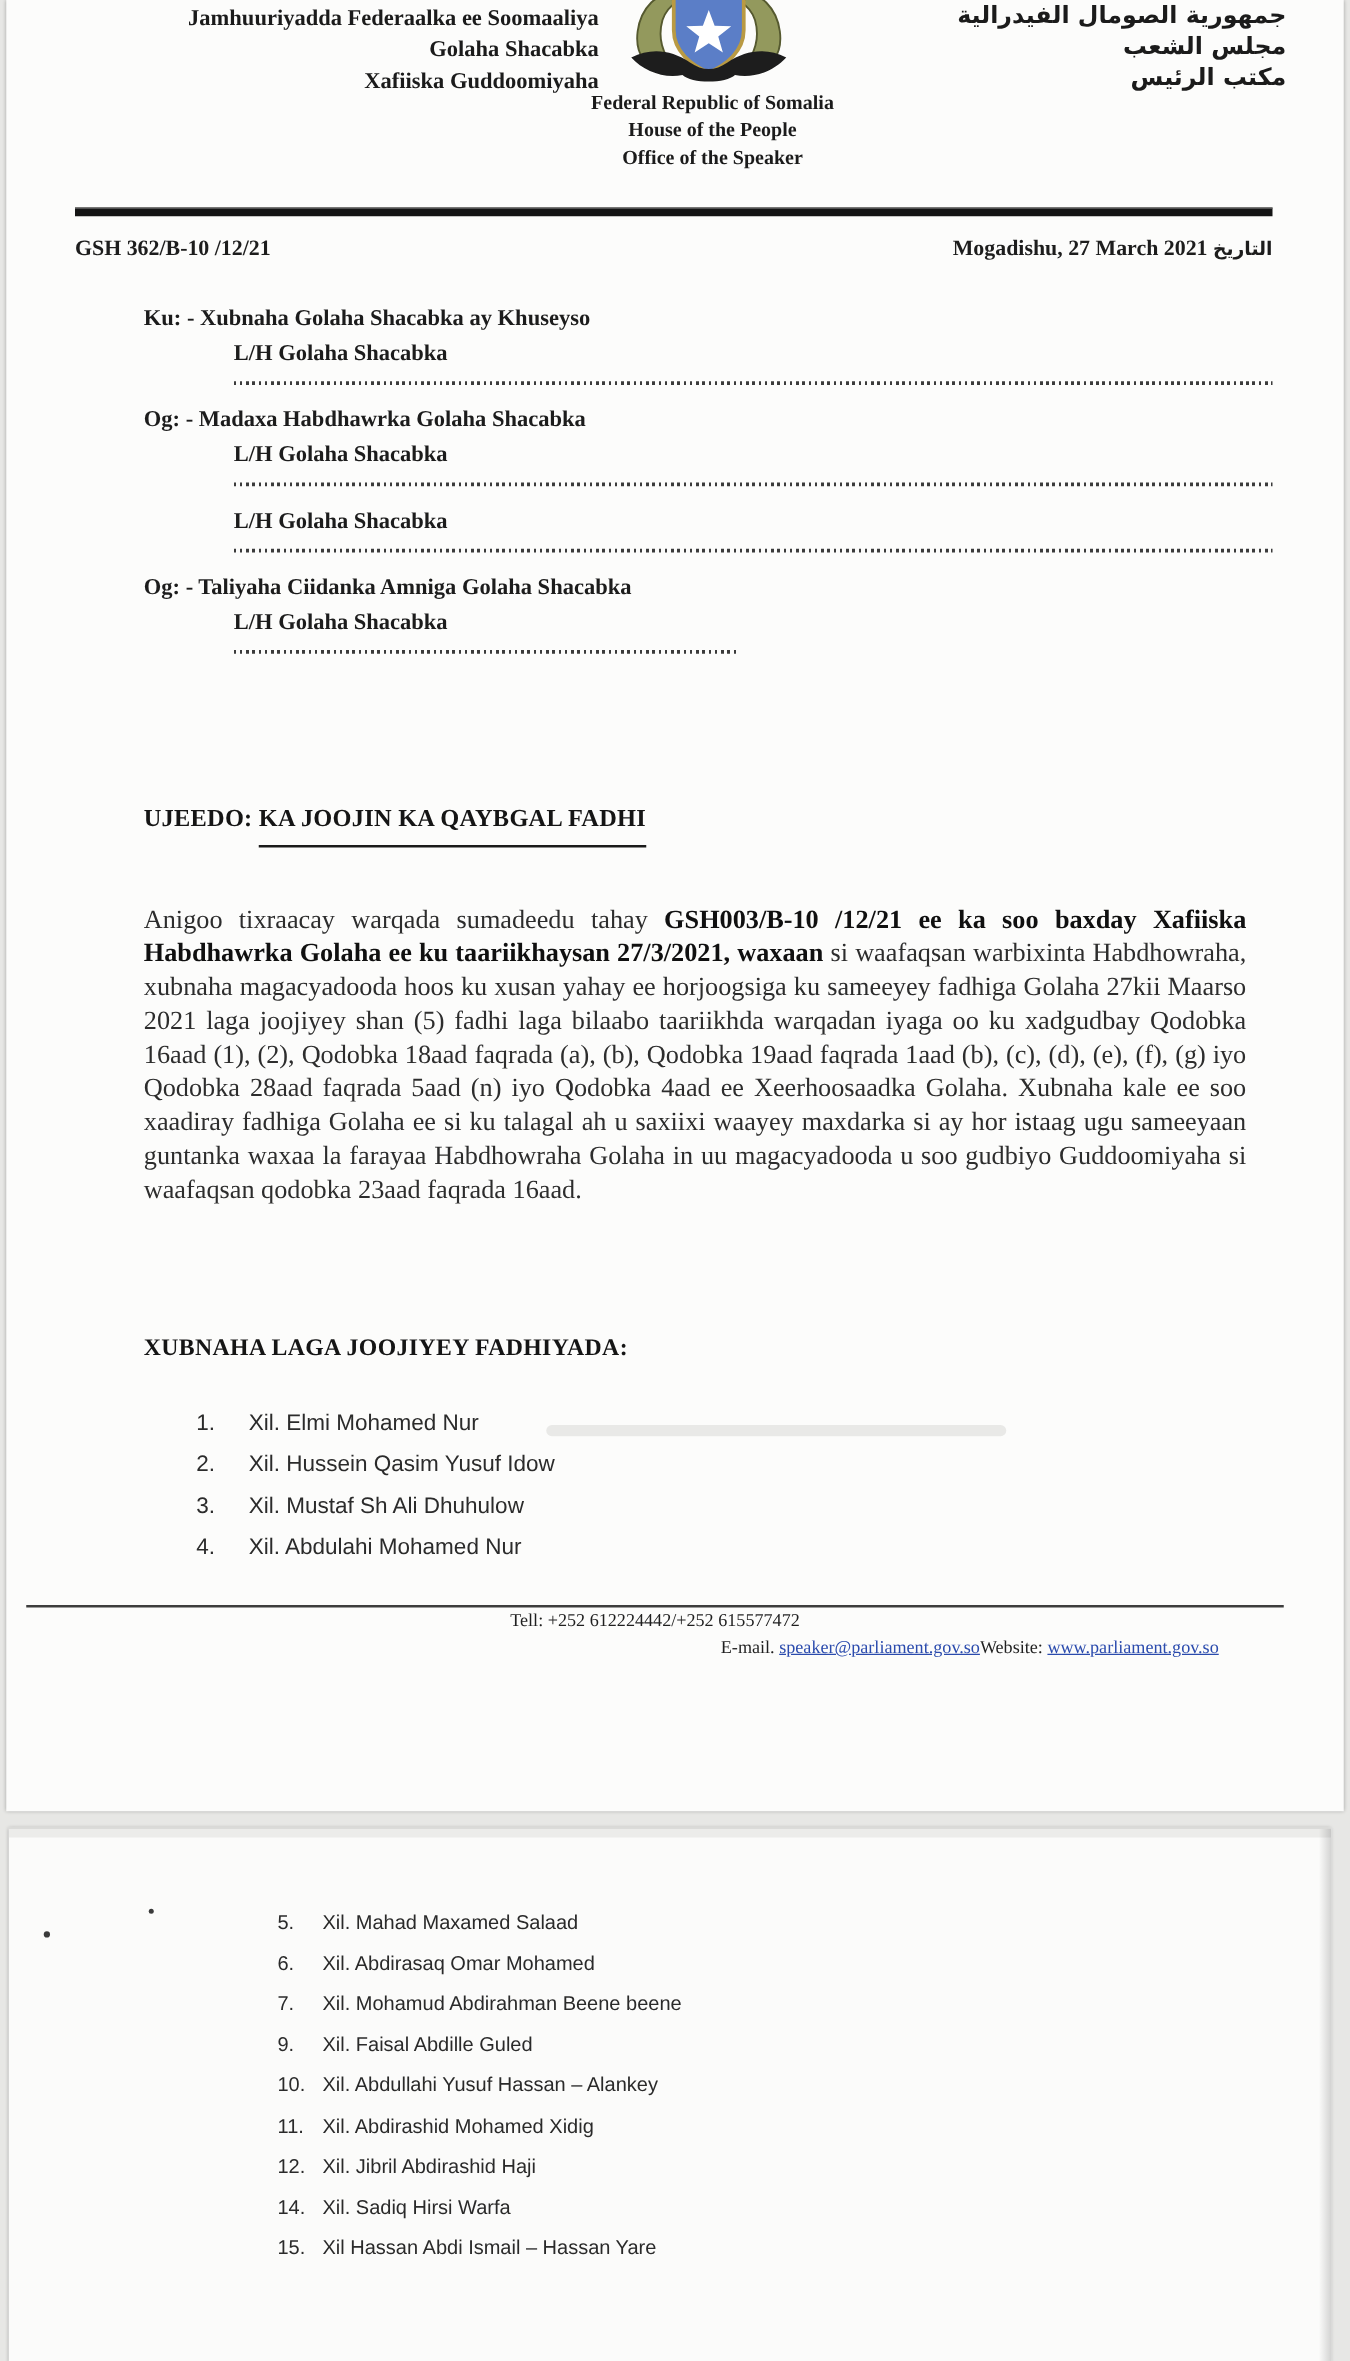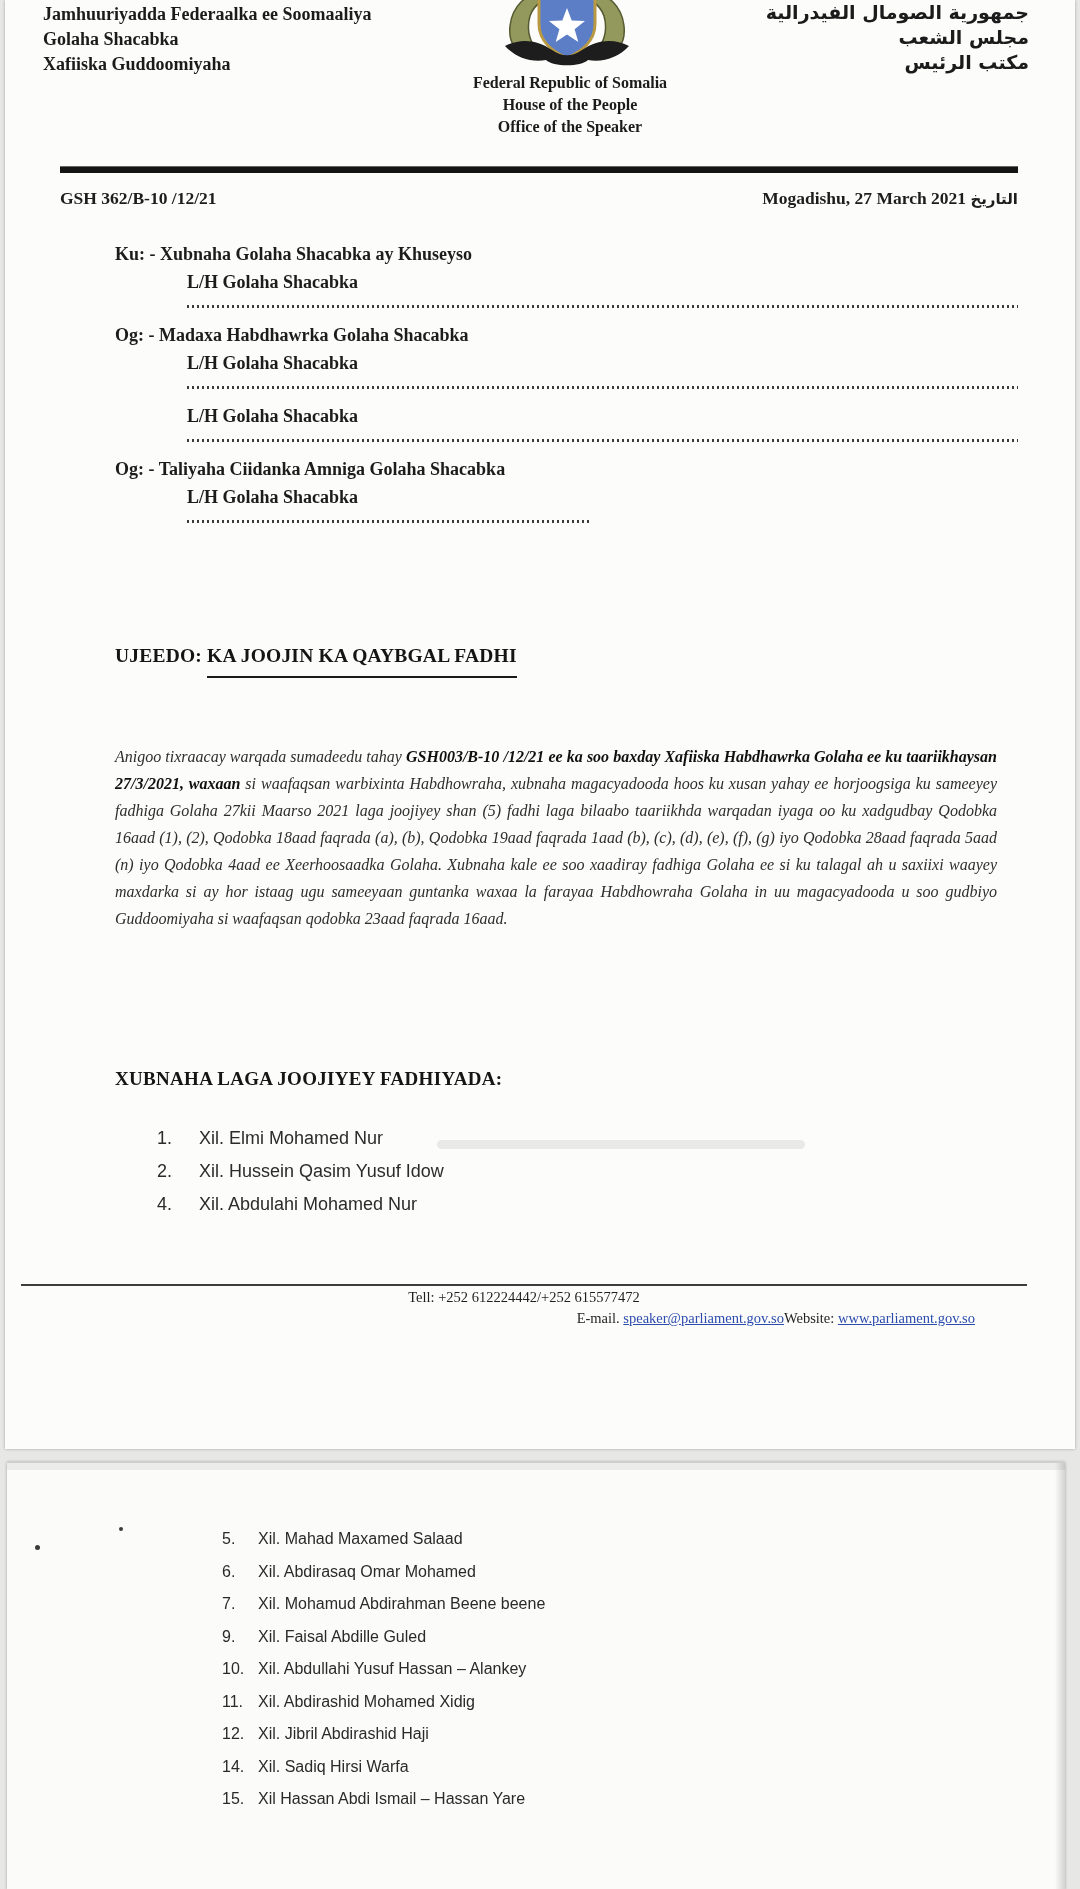--- a/index.html
+++ b/index.html
@@ -3,21 +3,21 @@
 <meta charset="utf-8">
 <style>
   html,body{margin:0;padding:0;background:#dcdcda;}
   .canvas{position:relative;width:1080px;height:1889px;background:#e7e7e5;overflow:hidden;
           font-family:"Liberation Serif",serif;color:#222;}
   .page{position:absolute;background:#fcfcfb;box-shadow:0 0 3px rgba(0,0,0,.28);}
   .page1{left:5px;top:0;width:1070px;height:1449px;overflow:hidden;}
   .page2{left:7px;top:1462px;width:1058px;height:427px;background:#fbfbfa;border-top:1px solid #cfcfcd;overflow:hidden;}
 
   
-  .hdr-somali{position:absolute;left:38px;top:2px;width:436px;text-align:left;
+  .hdr-somali{position:absolute;left:38px;top:2px;width:436px;text-align:right;
               font-weight:bold;font-size:18px;line-height:25px;color:#1b1b1b;}
   .hdr-arabic{position:absolute;left:688px;top:0;width:336px;direction:rtl;
               font-family:"DejaVu Sans",sans-serif;font-weight:bold;font-size:19px;line-height:25px;color:#1b1b1b;}
   .hdr-english{position:absolute;left:398px;top:72px;width:334px;text-align:center;
                font-weight:bold;font-size:16px;line-height:22px;color:#1b1b1b;}
   .emblem{position:absolute;left:472px;top:-12px;width:180px;height:80px;}
 
   .rule-thick{position:absolute;left:55px;top:166px;width:958px;height:6px;background:#141414;
               border-top:1.5px solid #666;}
   .ref-row{position:absolute;left:55px;top:188px;width:958px;display:flex;justify-content:space-between;
@@ -28,22 +28,22 @@
   .recipients{position:absolute;left:110px;top:240px;width:905px;}
   .recipient .r-line1{font-weight:bold;font-size:18px;line-height:28px;color:#1c1c1c;}
   .recipient .r-line2{font-weight:bold;font-size:18px;line-height:28px;color:#1c1c1c;margin-left:72px;}
   .dotline{height:3px;margin:9px 2px 13px 72px;
            background:repeating-linear-gradient(90deg,#3b3b3b 0 2px,transparent 2px 5px);}
   .dotline.short{width:405px;}
 
   .subject{position:absolute;left:110px;top:645px;font-size:19.5px;font-weight:bold;color:#151515;letter-spacing:.2px;}
   .subject .u{border-bottom:2.5px solid #1a1a1a;padding-bottom:10px;}
 
-  .body-par{position:absolute;left:110px;top:743px;width:882px;font-size:16px;line-height:27px;
-            text-align:justify;color:#2d2d2d;font-style:italic;}
+  .body-par{position:absolute;left:110px;top:722px;width:882px;font-size:21px;line-height:27px;
+            text-align:justify;color:#2d2d2d;}
   .body-par b{color:#101010;}
 
   .list-heading{position:absolute;left:110px;top:1068px;font-size:19px;font-weight:bold;color:#151515;letter-spacing:.3px;}
 
   .members1{position:absolute;left:152px;top:1122px;font-family:"Liberation Sans",sans-serif;
             font-size:18px;line-height:33px;color:#2b2b2b;}
   .members1 .num{display:inline-block;width:42px;}
 
   .smudge1{position:absolute;left:432px;top:1140px;width:368px;height:9px;background:#e9e9e7;border-radius:5px;}
 
@@ -156,20 +156,21 @@
 
     <div class="body-par"><span>Anigoo tixraacay warqada sumadeedu tahay </span><b>GSH003/B-10 /12/21 ee ka soo baxday Xafiiska Habdhawrka Golaha ee ku taariikhaysan 27/3/2021, waxaan</b><span> si waafaqsan warbixinta Habdhowraha, xubnaha magacyadooda hoos ku xusan yahay ee horjoogsiga ku sameeyey fadhiga Golaha 27kii Maarso 2021 laga joojiyey shan (5) fadhi laga bilaabo taariikhda warqadan iyaga oo ku xadgudbay Qodobka 16aad (1), (2), Qodobka 18aad faqrada (a), (b), Qodobka 19aad faqrada 1aad (b), (c), (d), (e), (f), (g) iyo Qodobka 28aad faqrada 5aad (n) iyo Qodobka 4aad ee Xeerhoosaadka Golaha.  Xubnaha kale ee soo xaadiray fadhiga Golaha ee si ku talagal ah u saxiixi waayey maxdarka si ay hor istaag ugu sameeyaan guntanka waxaa la farayaa Habdhowraha Golaha in uu magacyadooda u soo gudbiyo Guddoomiyaha si waafaqsan qodobka 23aad faqrada 16aad.</span></div>
 
     <div class="list-heading">XUBNAHA LAGA JOOJIYEY FADHIYADA:</div>
 
     <div class="smudge1"></div>
 
     <div class="members1">
       <div><span class="num">1.</span><span>Xil. Elmi Mohamed Nur</span></div>
       <div><span class="num">2.</span><span>Xil. Hussein Qasim Yusuf Idow</span></div>
+      <div><span class="num">3.</span><span>Xil. Mustaf Sh Ali Dhuhulow</span></div>
       <div><span class="num">4.</span><span>Xil. Abdulahi Mohamed Nur</span></div>
     </div>
 
     <div class="footer">
       <div class="f-rule"></div>
       <div class="f-tel">Tell: +252 612224442/+252 615577472</div>
       <div class="f-row">
         <span>
           <span>E-mail.</span>
           <a href="#">speaker@parliament.gov.so</a>

